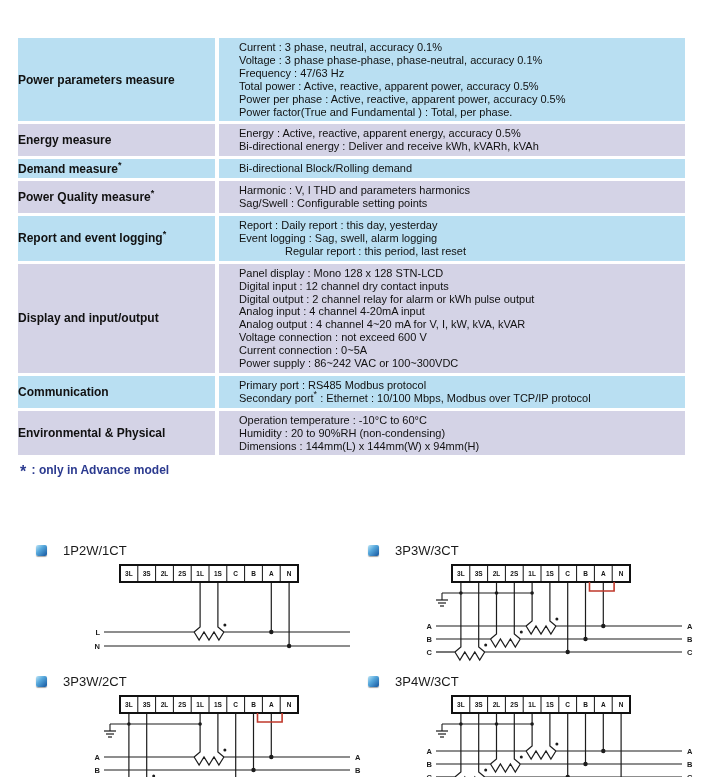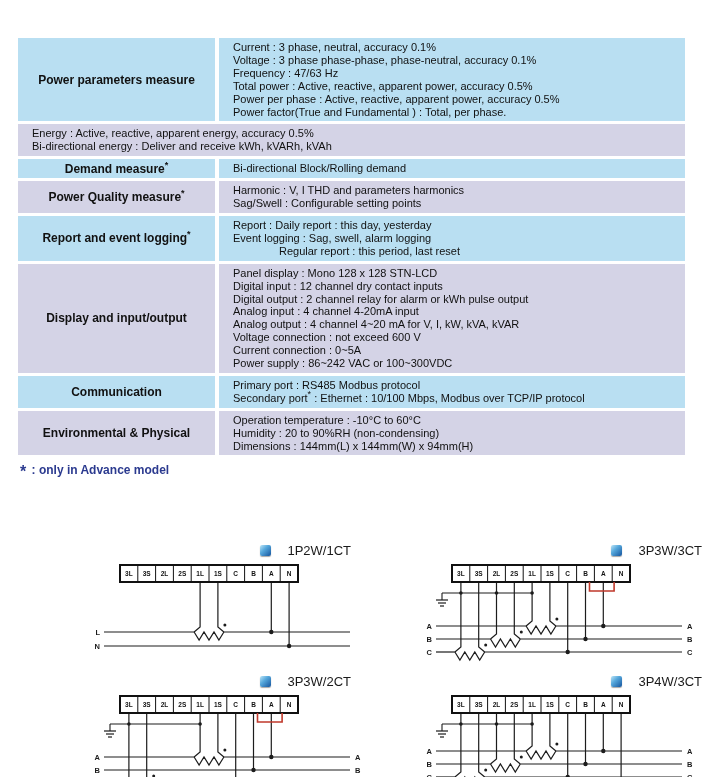--- a/index.html
+++ b/index.html
@@ -12,37 +12,37 @@
       #c express 0, #cb6aa6 44%, #e5a7cc 52%, #f7dcea 58%, #ffffff 66%, #ffffff 100%);
   }
   .section-header .bar-title{
     color:#fff;font-weight:bold;font-size:17px;padding-left:24px;letter-spacing:.3px;
   }
 
   .spec-table{margin:8px 17px 0 18px;}
   .spec-row{display:flex;gap:4px;margin-bottom:3px;}
   .spec-label{
     width:197px;flex:none;box-sizing:border-box;display:flex;align-items:center;
-    font-weight:bold;font-size:12px;justify-content:center;
+    font-weight:bold;font-size:12px;
   }
-  .spec-content{flex:1;padding:3px 8px 3px 14px;font-size:11px;line-height:12.9px;}
+  .spec-content{flex:1;padding:3px 8px 3px 20px;font-size:11px;line-height:12.9px;}
   .row-blue{background:#b9dff2;}
   .row-lav{background:#d4d3e6;}
   .spec-line.indent{padding-left:46px;}
   sup{font-size:9px;line-height:0;}
 
   .footnote{margin:8px 0 0 20px;font-weight:bold;font-size:12px;color:#2b3a8f;}
   .footnote .star{font-size:16px;vertical-align:-3px;margin-right:2px;}
 
   .wiring-section{margin-top:18px;}
   .wiring-grid{display:grid;grid-template-columns:351px 351px;row-gap:6px;margin-top:16px;}
   .diagram{box-sizing:border-box;}
   .wiring-grid .diagram:nth-child(odd){padding-left:36px;}
   .wiring-grid .diagram:nth-child(even){padding-left:17px;}
-  .diagram-title{display:flex;align-items:center;gap:16px;font-size:13px;color:#1a1a1a;margin-bottom:2px;justify-content:flex-end;}
+  .diagram-title{display:flex;align-items:center;gap:16px;font-size:13px;color:#1a1a1a;margin-bottom:2px;}
   .bullet{
     width:11px;height:11px;flex:none;border-radius:2px;
     background:linear-gradient(135deg,#bfe6f7 0%,#56a8dc 40%,#14549e 100%);
     box-shadow:0 1px 1px rgba(0,0,0,.35);
   }
   .diagram svg{display:block;margin-left:28px;font-family:"Liberation Sans",sans-serif;}
 </style>
 </head>
 <body>
 
@@ -58,20 +58,23 @@
       <div class="spec-content row-blue">
         <div class="spec-line">Current : 3 phase, neutral, accuracy 0.1%</div>
         <div class="spec-line">Voltage : 3 phase phase-phase, phase-neutral, accuracy 0.1%</div>
         <div class="spec-line">Frequency : 47/63 Hz</div>
         <div class="spec-line">Total power : Active, reactive, apparent power, accuracy 0.5%</div>
         <div class="spec-line">Power per phase : Active, reactive, apparent power, accuracy 0.5%</div>
         <div class="spec-line">Power factor(True and Fundamental ) : Total, per phase.</div>
       </div>
     </div>
     <div class="spec-row">
+      <div class="spec-label row-lav">
+        <span>Energy measure</span>
+      </div>
       <div class="spec-content row-lav">
         <div class="spec-line">Energy : Active, reactive, apparent energy, accuracy 0.5%</div>
         <div class="spec-line">Bi-directional energy : Deliver and receive kWh, kVARh, kVAh</div>
       </div>
     </div>
     <div class="spec-row">
       <div class="spec-label row-blue">
         <span>Demand measure<sup>*</sup></span>
       </div>
       <div class="spec-content row-blue">

